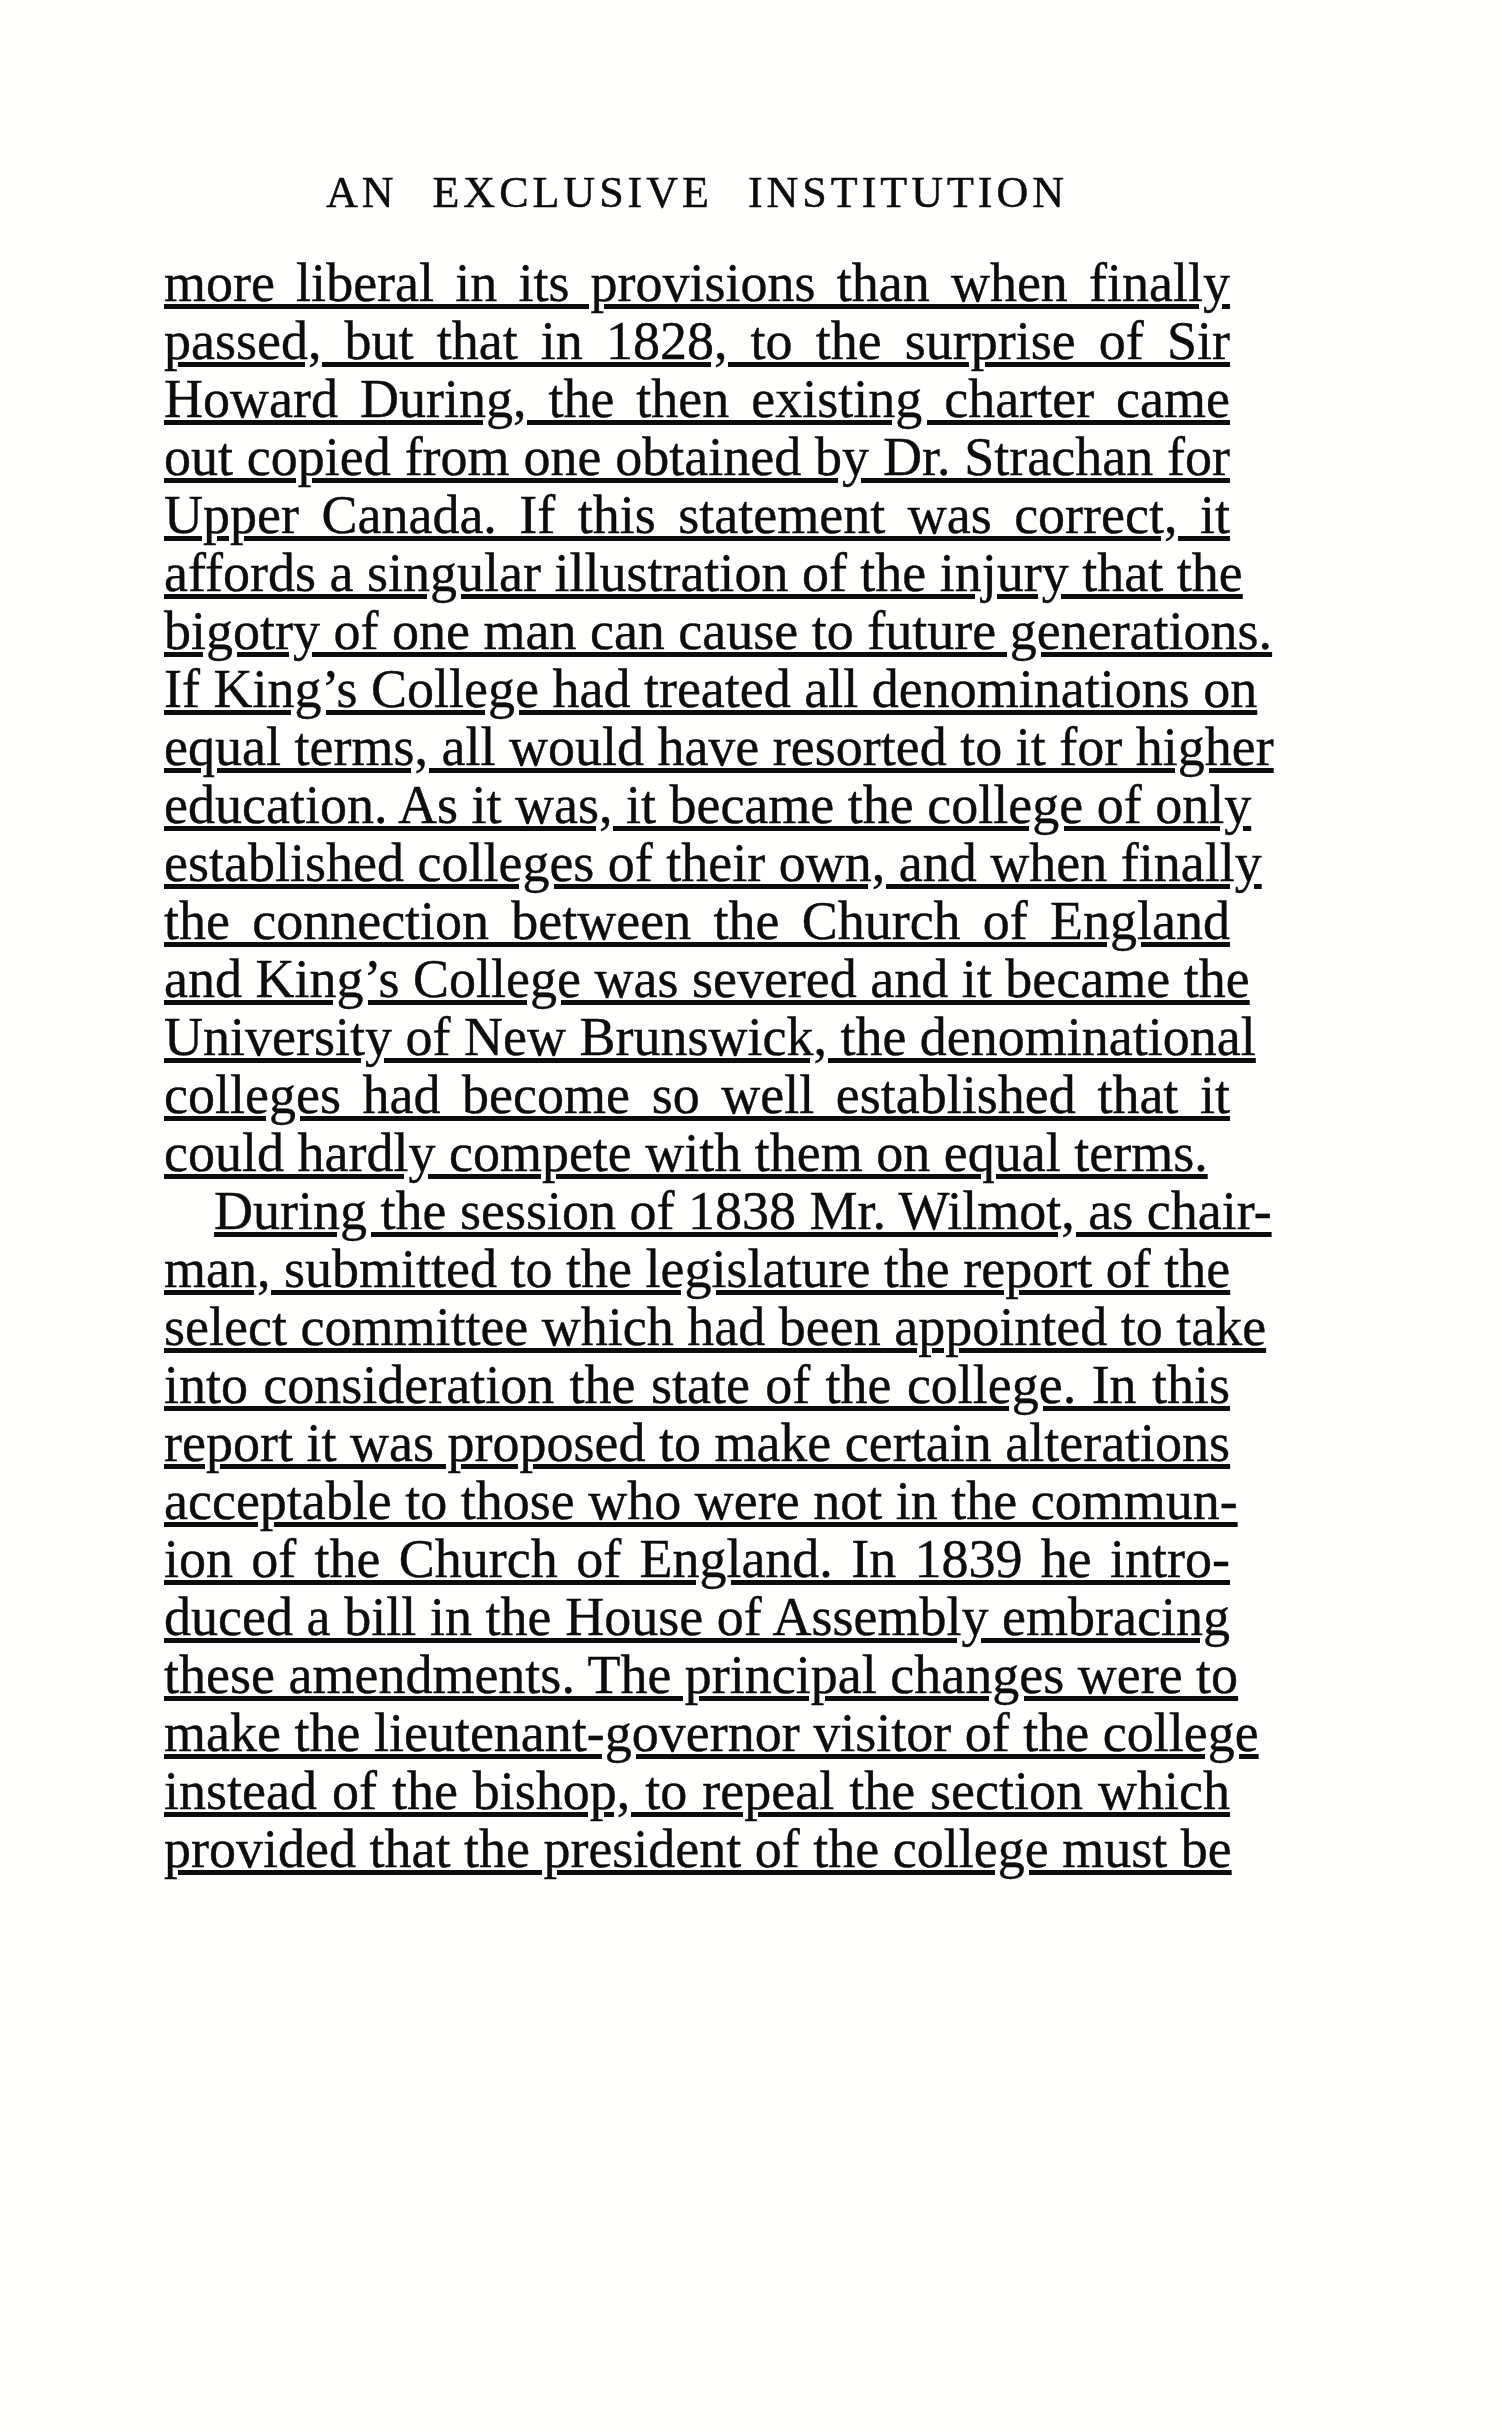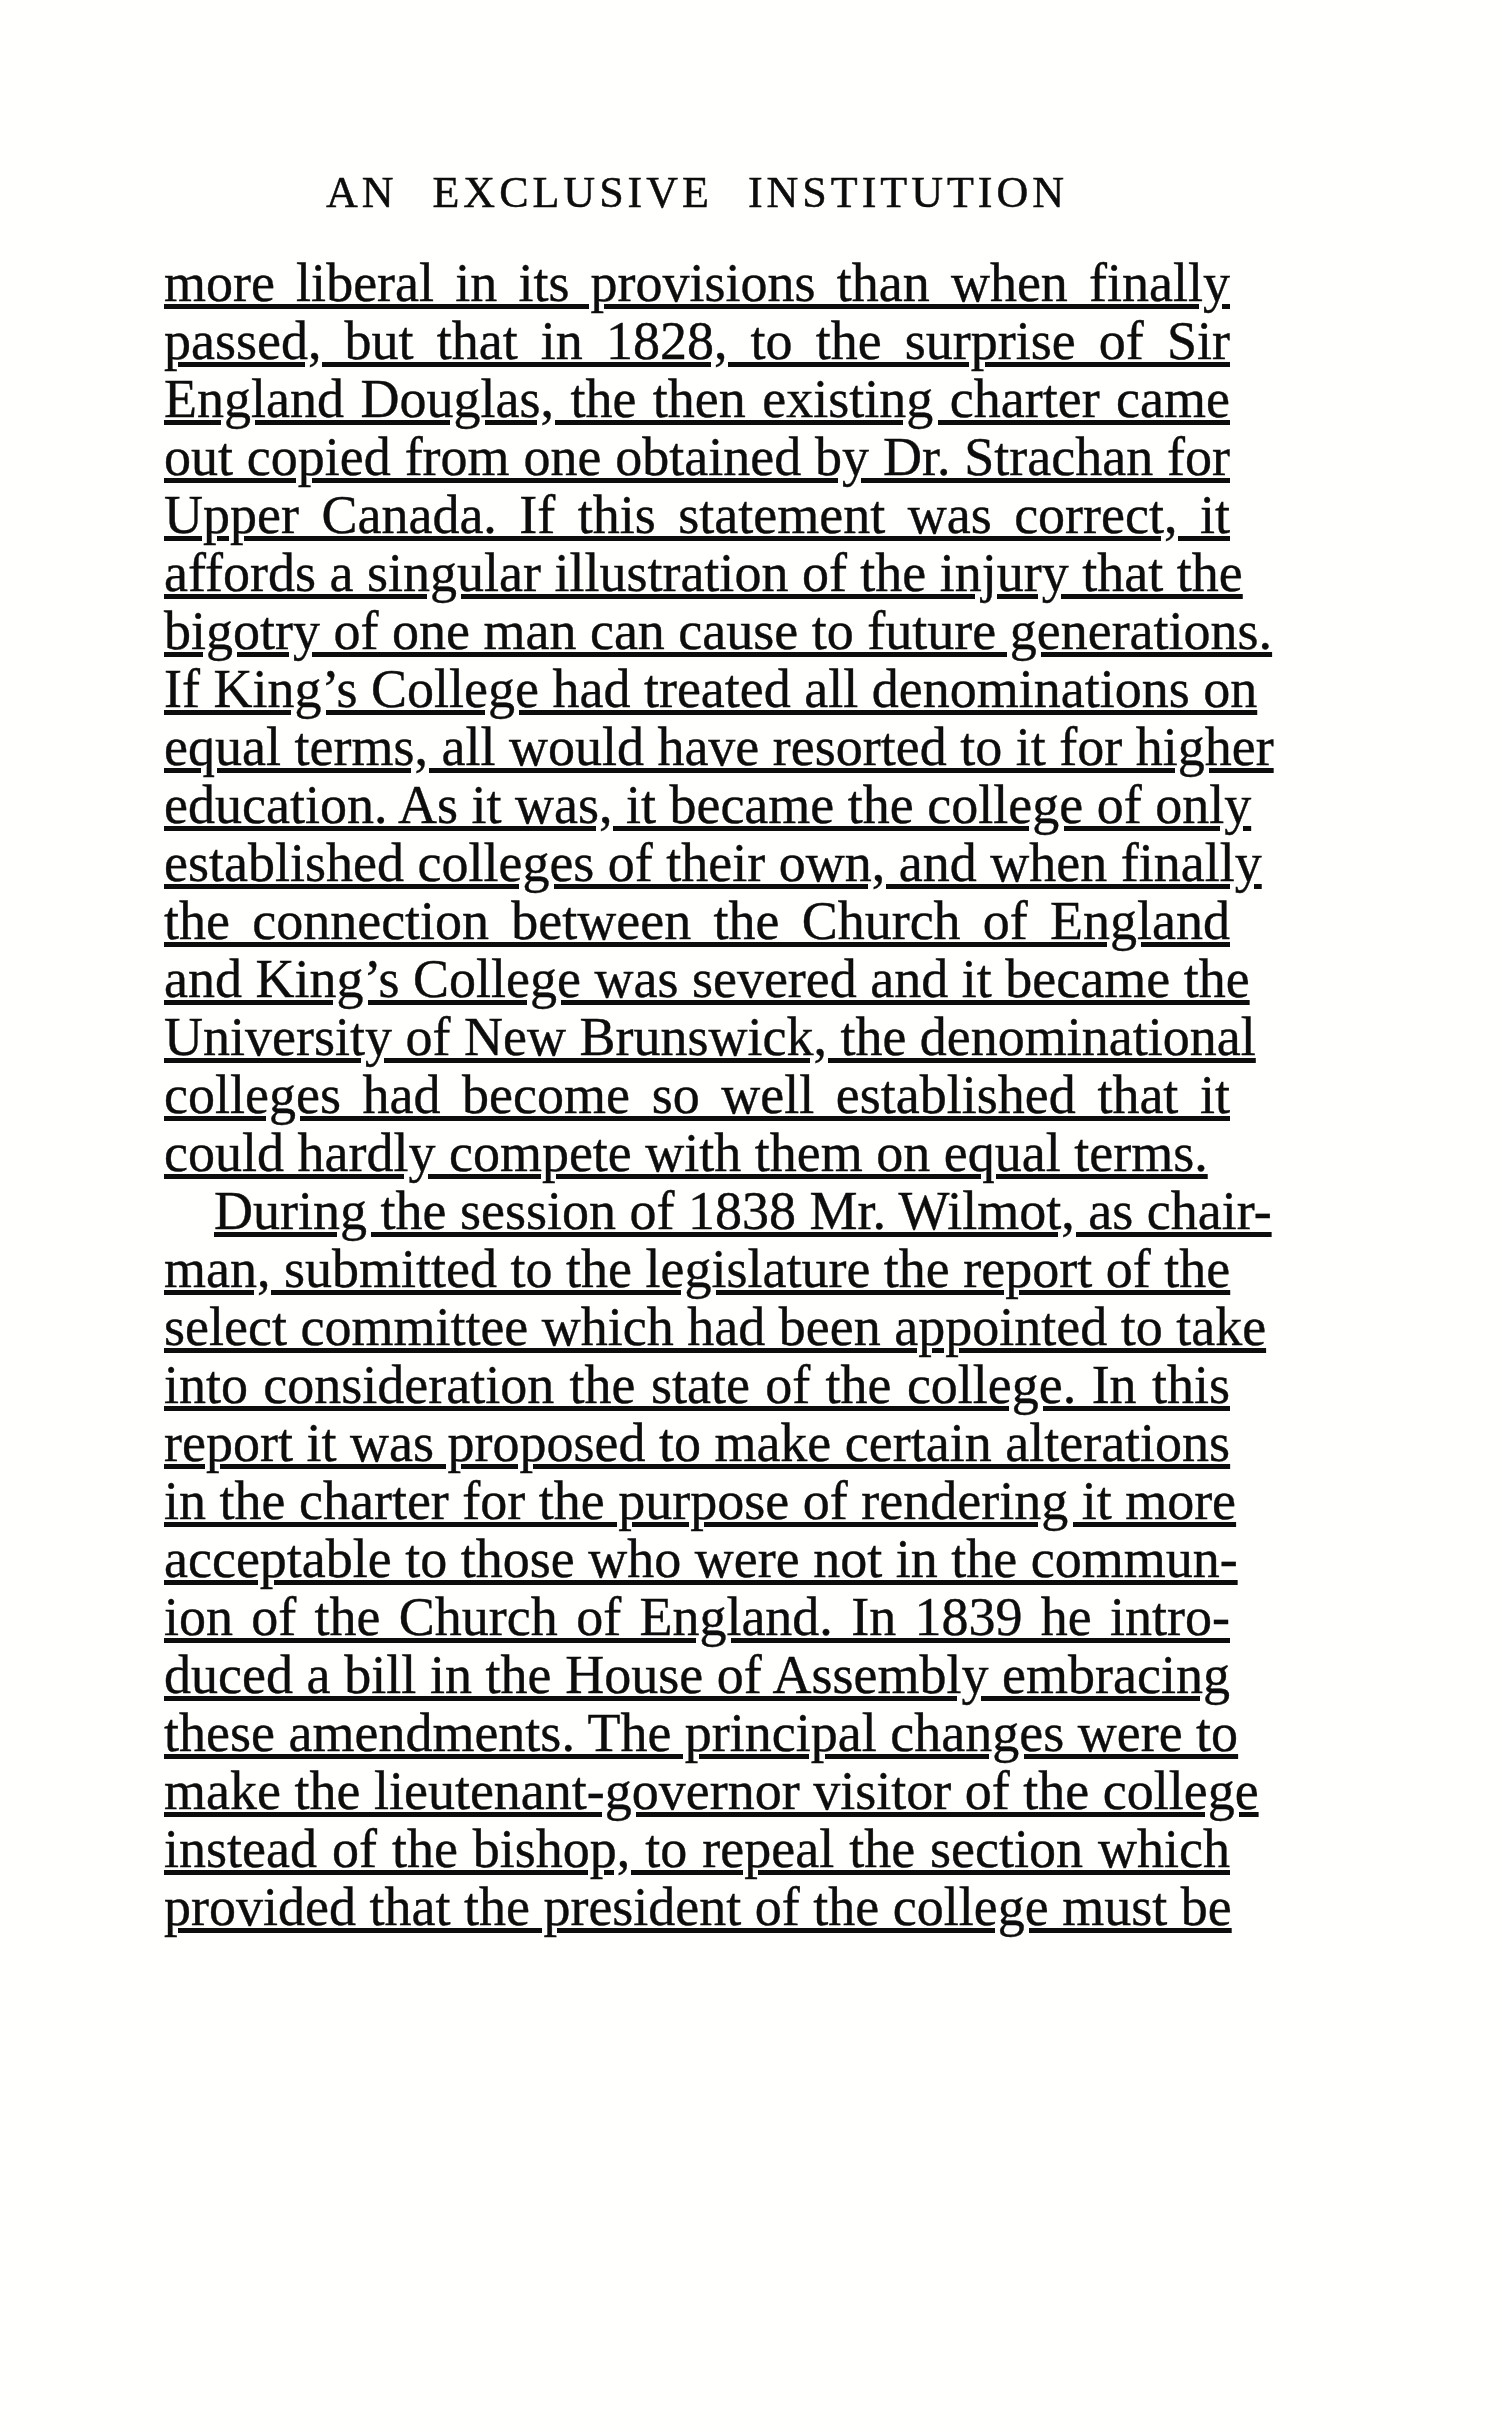--- a/index.html
+++ b/index.html
@@ -64,21 +64,21 @@
 <body>
 
 <div class="page">
   <div class="column">
 
     <div class="running-head">AN EXCLUSIVE INSTITUTION</div>
 
     <div class="body-text">
       <div class="line">more liberal in its provisions than when finally</div>
       <div class="line">passed, but that in 1828, to the surprise of Sir</div>
-      <div class="line">England Douglas, the then existing charter came</div>
+      <div class="line">Howard During, the then existing charter came</div>
       <div class="line">out copied from one obtained by Dr. Strachan for</div>
       <div class="line">Upper Canada. If this statement was correct, it</div>
       <div class="line">affords a singular illustration of the injury that the</div>
       <div class="line">bigotry of one man can cause to future generations.</div>
       <div class="line">If King’s College had treated all denominations on</div>
       <div class="line">equal terms, all would have resorted to it for higher</div>
       <div class="line">education. As it was, it became the college of only</div>
       <div class="line">established colleges of their own, and when finally</div>
       <div class="line">the connection between the Church of England</div>
       <div class="line">and King’s College was severed and it became the</div>
@@ -86,21 +86,20 @@
       <div class="line">colleges had become so well established that it</div>
       <div class="line ragged">could hardly compete with them on equal terms.</div>
     </div>
 
     <div class="body-text">
       <div class="line indent">During the session of 1838 Mr. Wilmot, as chair-</div>
       <div class="line">man, submitted to the legislature the report of the</div>
       <div class="line">select committee which had been appointed to take</div>
       <div class="line">into consideration the state of the college. In this</div>
       <div class="line">report it was proposed to make certain alterations</div>
-      <div class="line">in the charter for the purpose of rendering it more</div>
       <div class="line">acceptable to those who were not in the commun-</div>
       <div class="line">ion of the Church of England. In 1839 he intro-</div>
       <div class="line">duced a bill in the House of Assembly embracing</div>
       <div class="line">these amendments. The principal changes were to</div>
       <div class="line">make the lieutenant-governor visitor of the college</div>
       <div class="line">instead of the bishop, to repeal the section which</div>
       <div class="line">provided that the president of the college must be</div>
     </div>
 
 

